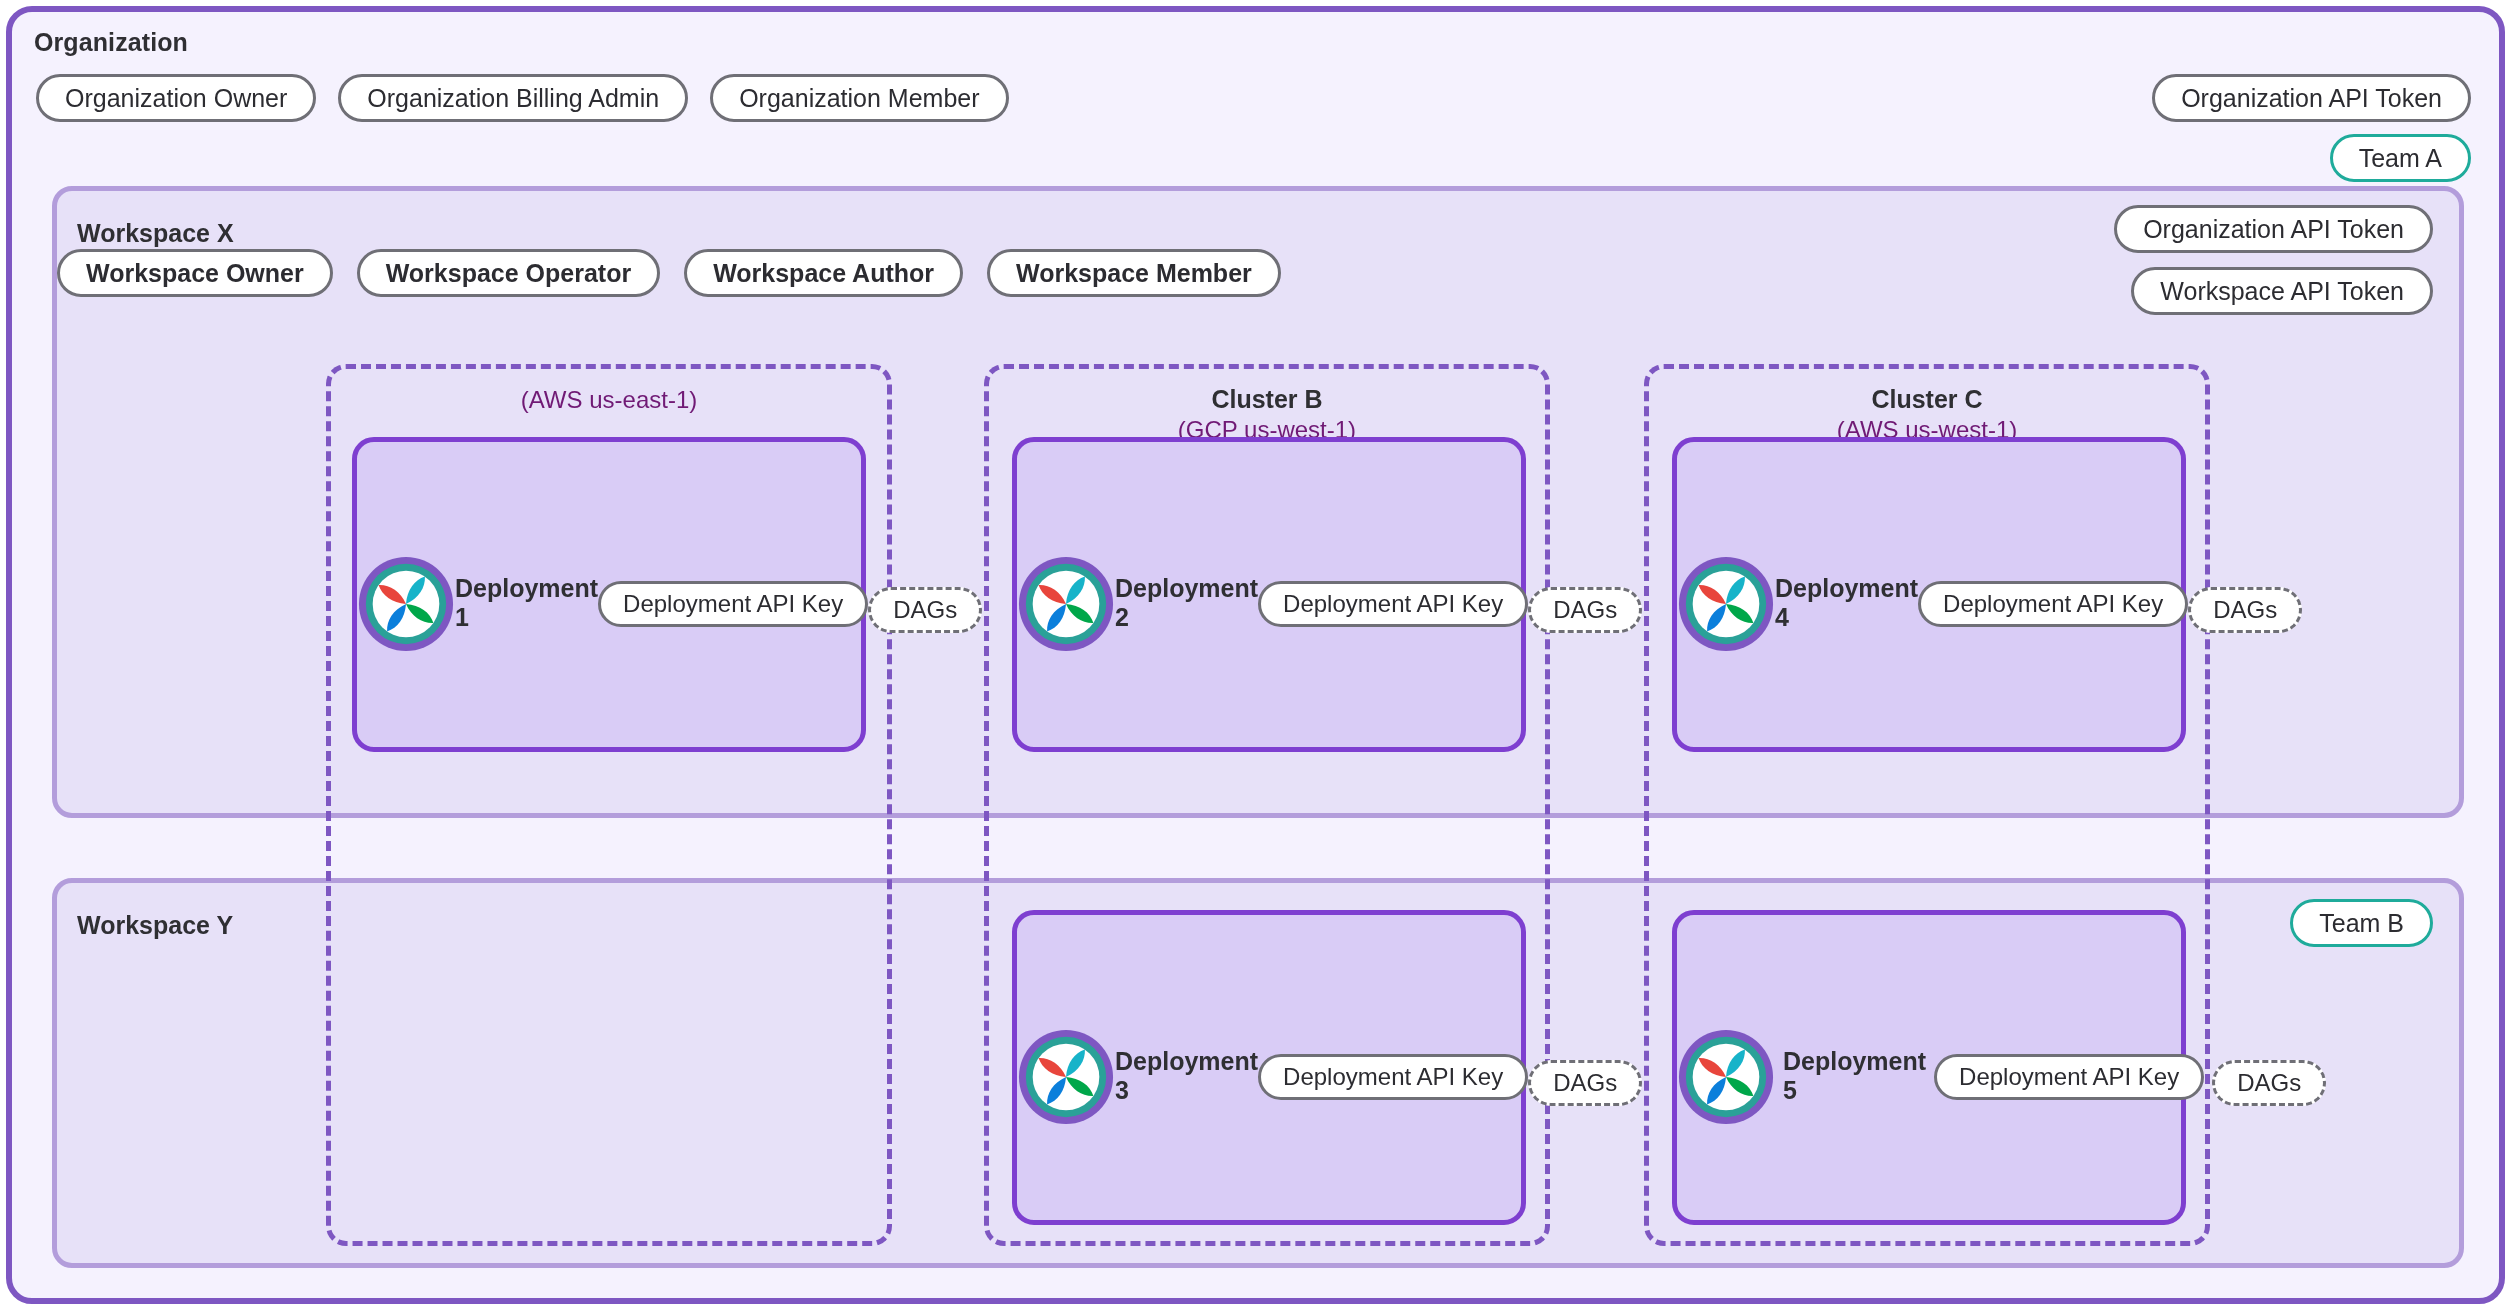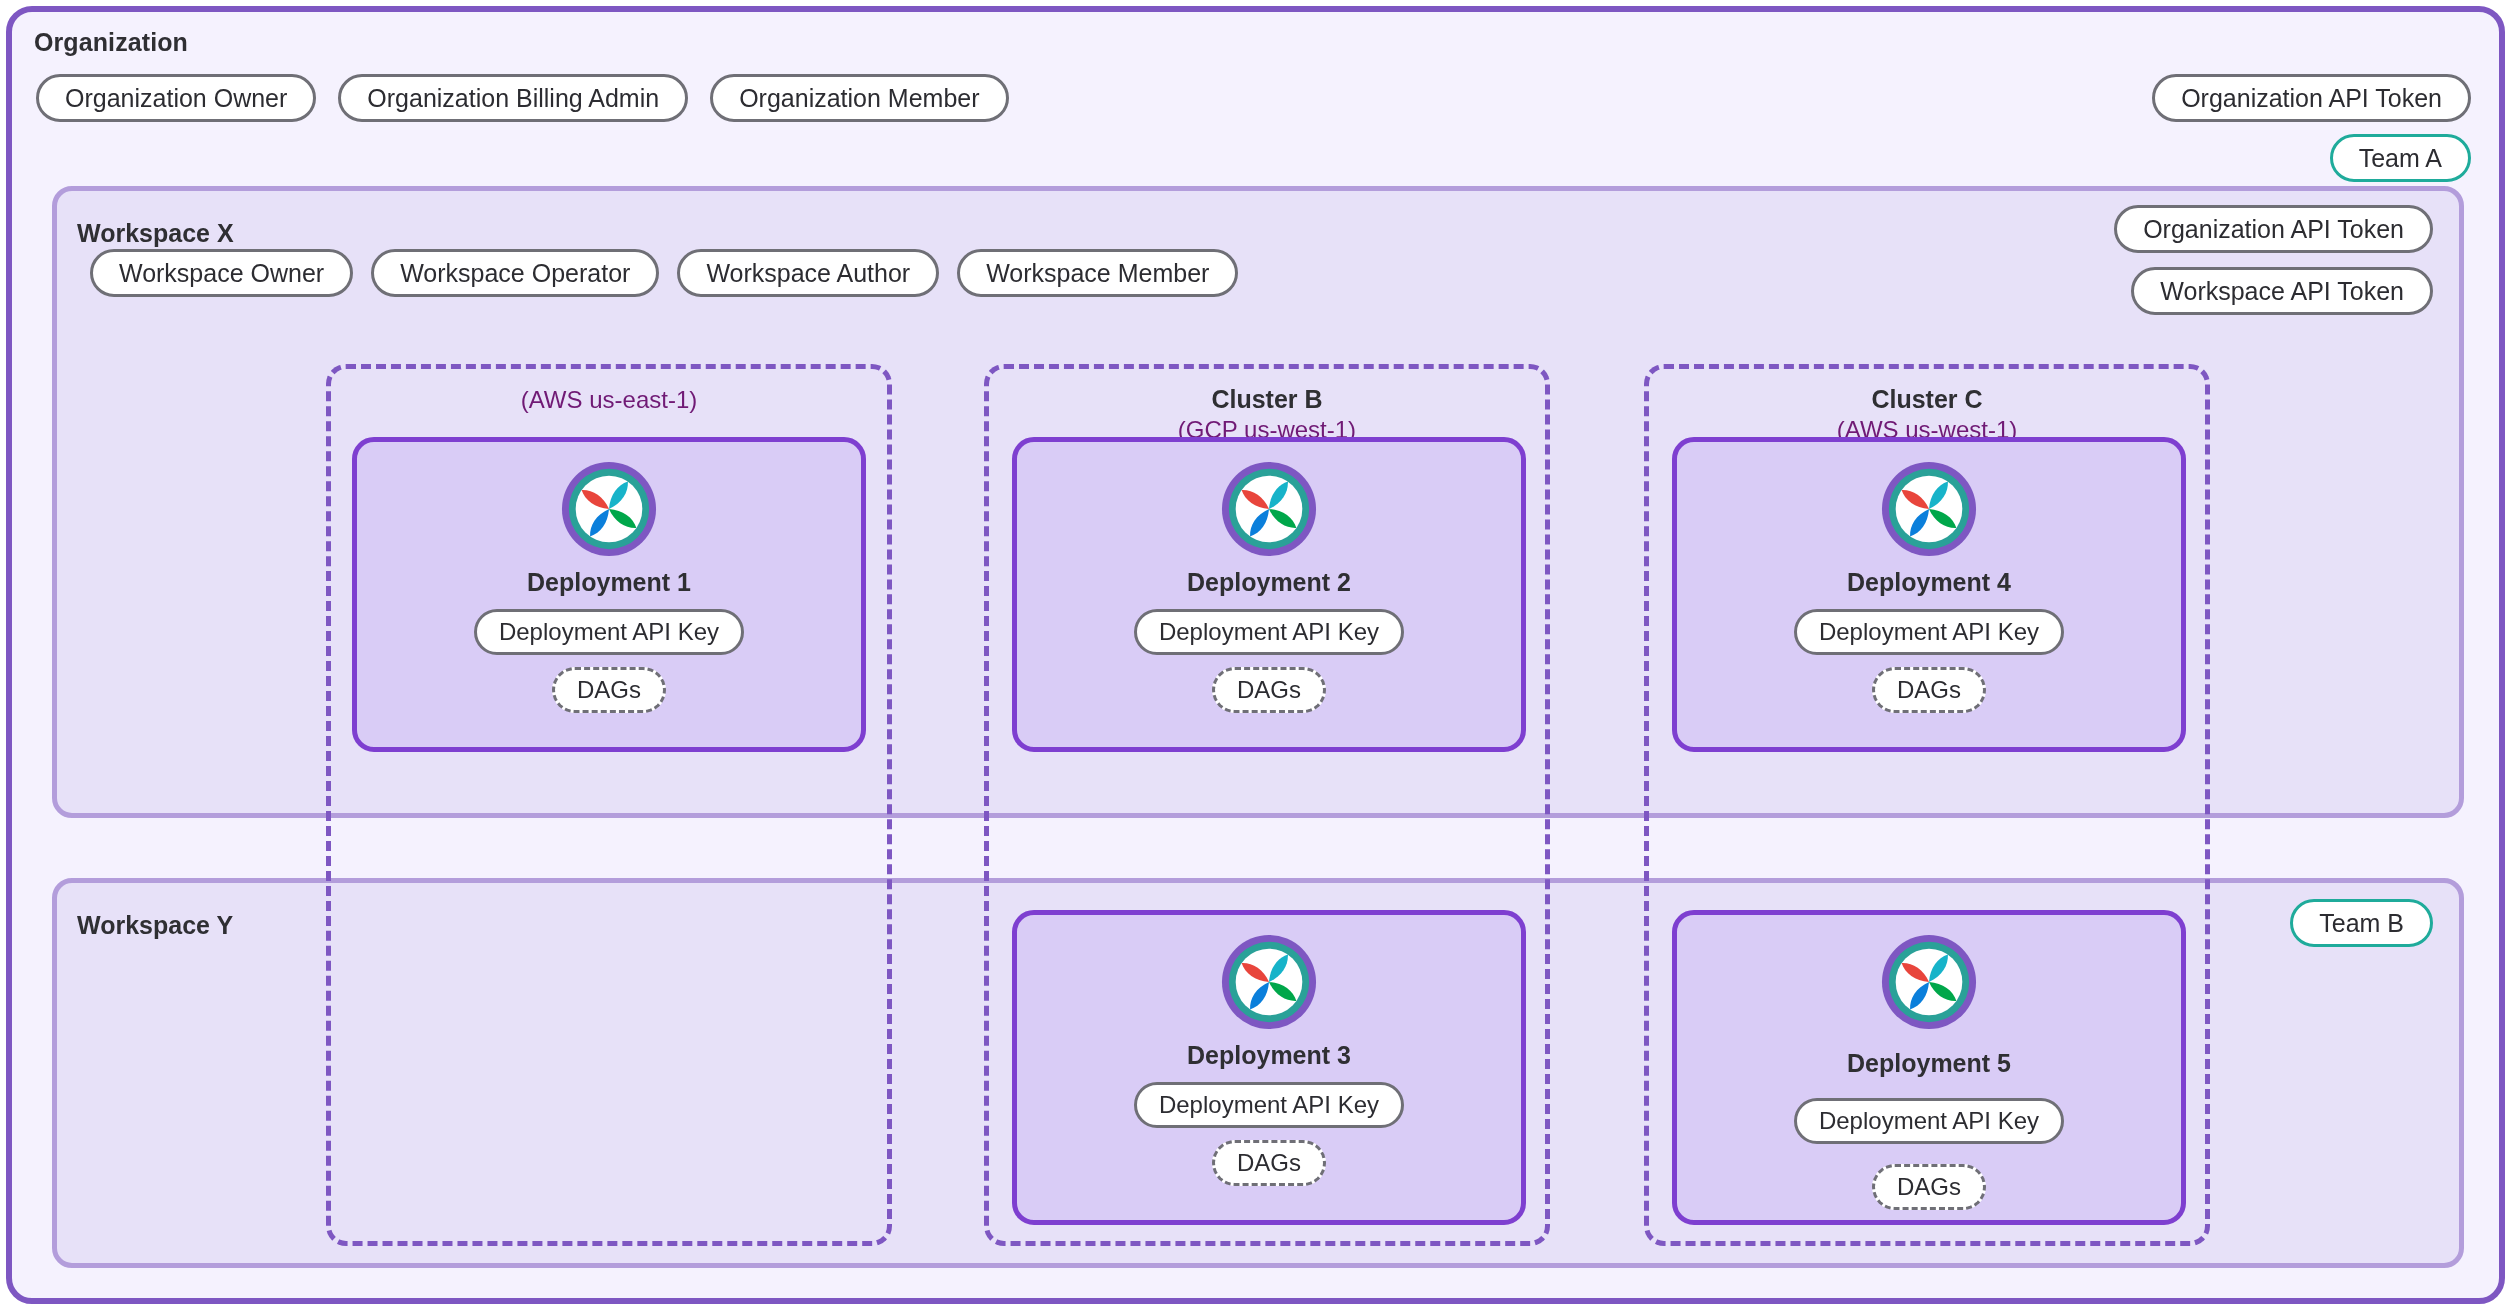--- a/index.html
+++ b/index.html
@@ -57,22 +57,22 @@
     border: 5px solid #b39ddb;
     border-radius: 20px;
   }
   #ws-x { left: 40px; top: 174px; width: 2412px; height: 632px; }
   #ws-y { left: 40px; top: 866px; width: 2412px; height: 390px; }
   .ws-title {
     position: absolute; left: 20px; top: 16px;
     font-size: 25px; font-weight: 700; color: #2f2f33; margin-top: 12px;
   }
   .ws-roles {
-    position: absolute; left: 33px; top: 58px;
-    display: flex; gap: 18px;
+    position: absolute; left: 0; top: 58px;
+    display: flex; gap: 24px; font-weight: bold;
   }
   .ws-right {
     position: absolute; right: 26px; top: 14px;
     display: flex; flex-direction: column; align-items: flex-end; gap: 14px;
   }
   #ws-y .ws-right { top: 16px; }
 
   
   .cluster {
     position: absolute;
@@ -91,21 +91,21 @@
   #cluster-a { left: 314px; top: 352px; width: 566px; height: 882px; }
   #cluster-b { left: 972px; top: 352px; width: 566px; height: 882px; }
   #cluster-c { left: 1632px; top: 352px; width: 566px; height: 882px; }
 
   
   .dep {
     position: absolute;
     background: #d9ccf6;
     border: 5px solid #7e3fd0;
     border-radius: 22px;
-    display: flex; flex-direction: column; align-items: center;
+    display: flex; flex-direction: row; align-items: center;
     padding-top: 18px;
   }
   .dep-name {
     font-size: 25px; font-weight: 700; color: #2f2f33;
     margin-top: 10px; margin-bottom: 12px;
   }
   .dep .pill { height: 46px; font-size: 24px; padding: 0 22px; }
   .dep .pill.dashed { margin-top: 12px; }
 
   .logo { width: 98px; height: 98px; display: block; }

